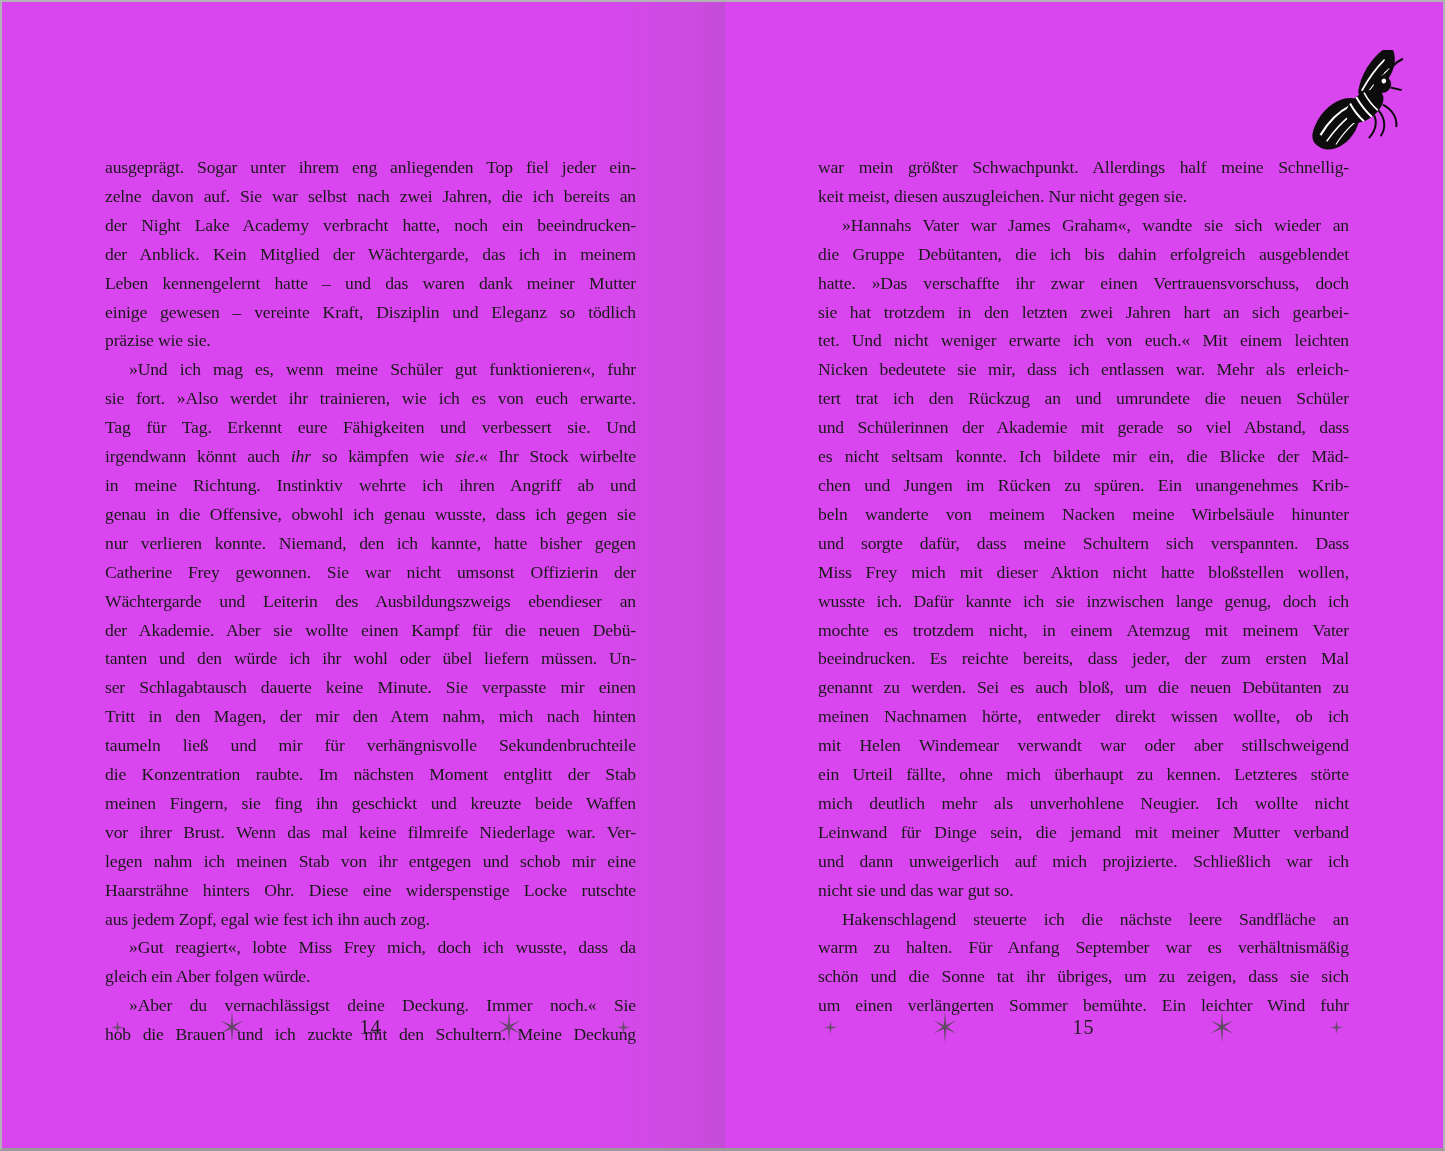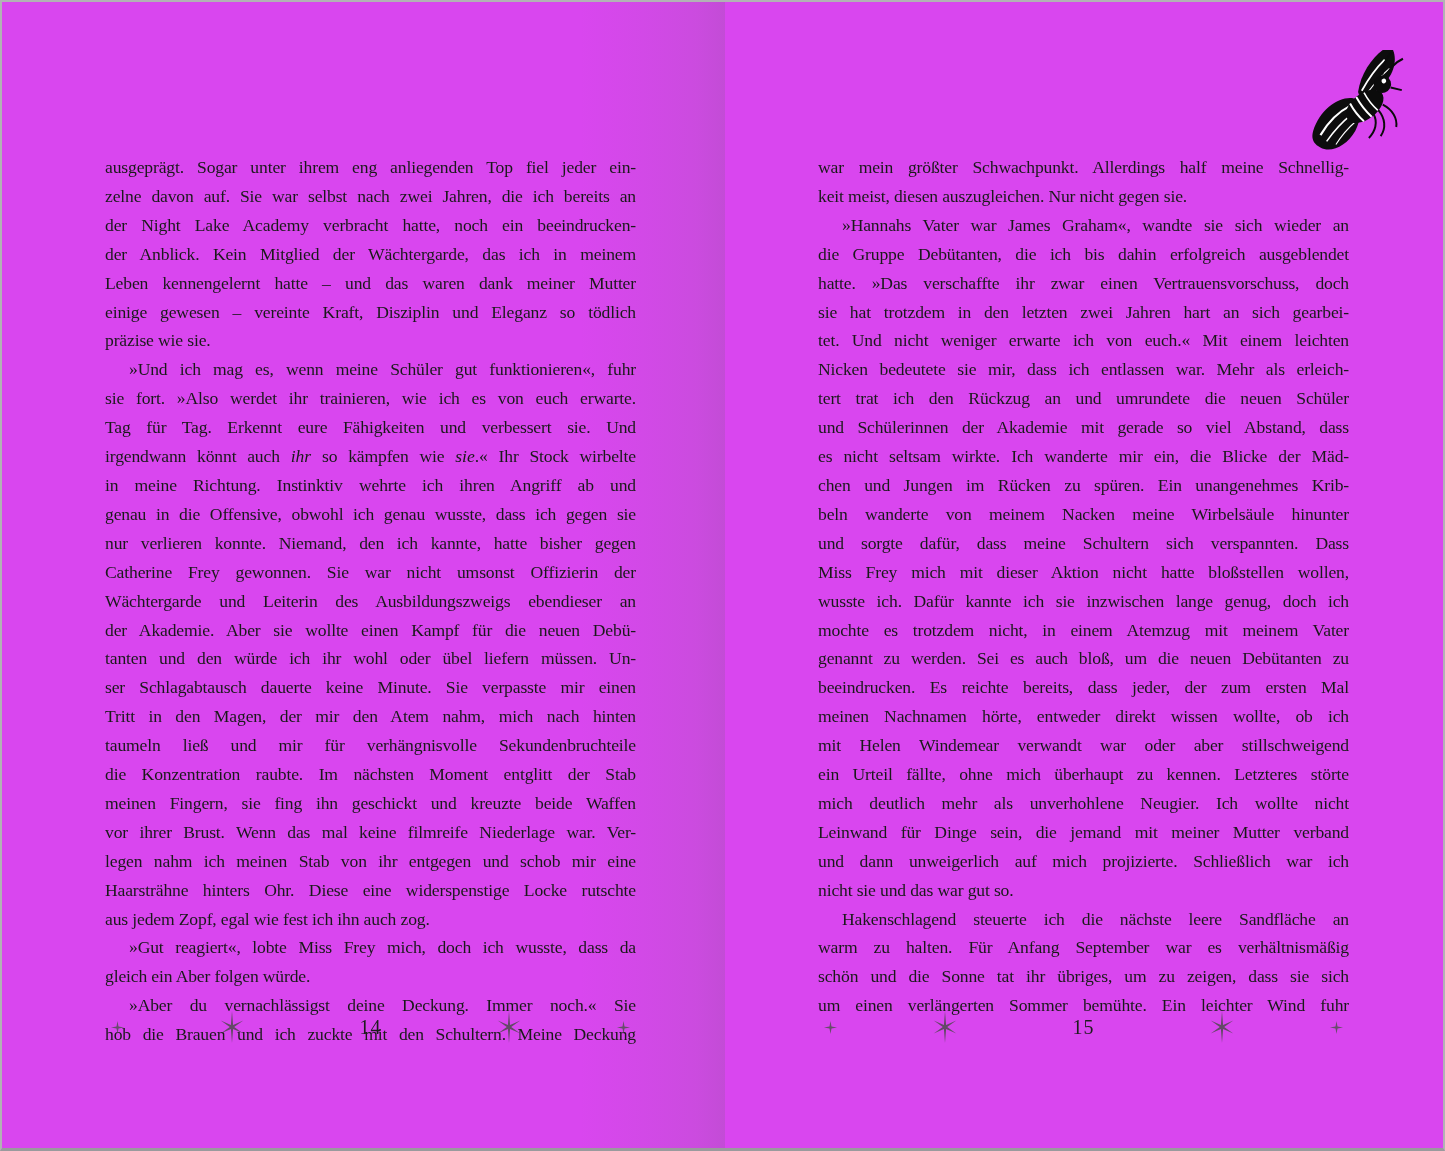--- a/index.html
+++ b/index.html
@@ -134,29 +134,29 @@
       <div class="line">war mein größter Schwachpunkt. Allerdings half meine Schnellig-</div>
       <div class="line end">keit meist, diesen auszugleichen. Nur nicht gegen sie.</div>
       <div class="line indent">»Hannahs Vater war James Graham«, wandte sie sich wieder an</div>
       <div class="line">die Gruppe Debütanten, die ich bis dahin erfolgreich ausgeblendet</div>
       <div class="line">hatte. »Das verschaffte ihr zwar einen Vertrauensvorschuss, doch</div>
       <div class="line">sie hat trotzdem in den letzten zwei Jahren hart an sich gearbei-</div>
       <div class="line">tet. Und nicht weniger erwarte ich von euch.« Mit einem leichten</div>
       <div class="line">Nicken bedeutete sie mir, dass ich entlassen war. Mehr als erleich-</div>
       <div class="line">tert trat ich den Rückzug an und umrundete die neuen Schüler</div>
       <div class="line">und Schülerinnen der Akademie mit gerade so viel Abstand, dass</div>
-      <div class="line">es nicht seltsam wirkte. Ich wanderte mir ein, die Blicke der Mäd-</div>
+      <div class="line">es nicht seltsam konnte. Ich bildete mir ein, die Blicke der Mäd-</div>
       <div class="line">chen und Jungen im Rücken zu spüren. Ein unangenehmes Krib-</div>
       <div class="line">beln wanderte von meinem Nacken meine Wirbelsäule hinunter</div>
       <div class="line">und sorgte dafür, dass meine Schultern sich verspannten. Dass</div>
       <div class="line">Miss Frey mich mit dieser Aktion nicht hatte bloßstellen wollen,</div>
       <div class="line">wusste ich. Dafür kannte ich sie inzwischen lange genug, doch ich</div>
       <div class="line">mochte es trotzdem nicht, in einem Atemzug mit meinem Vater</div>
+      <div class="line">beeindrucken. Es reichte bereits, dass jeder, der zum ersten Mal</div>
       <div class="line">genannt zu werden. Sei es auch bloß, um die neuen Debütanten zu</div>
-      <div class="line">beeindrucken. Es reichte bereits, dass jeder, der zum ersten Mal</div>
       <div class="line">meinen Nachnamen hörte, entweder direkt wissen wollte, ob ich</div>
       <div class="line">mit Helen Windemear verwandt war oder aber stillschweigend</div>
       <div class="line">ein Urteil fällte, ohne mich überhaupt zu kennen. Letzteres störte</div>
       <div class="line">mich deutlich mehr als unverhohlene Neugier. Ich wollte nicht</div>
       <div class="line">Leinwand für Dinge sein, die jemand mit meiner Mutter verband</div>
       <div class="line">und dann unweigerlich auf mich projizierte. Schließlich war ich</div>
       <div class="line end">nicht sie und das war gut so.</div>
       <div class="line indent">Hakenschlagend steuerte ich die nächste leere Sandfläche an</div>
       <div class="line">warm zu halten. Für Anfang September war es verhältnismäßig</div>
       <div class="line">schön und die Sonne tat ihr übriges, um zu zeigen, dass sie sich</div>

